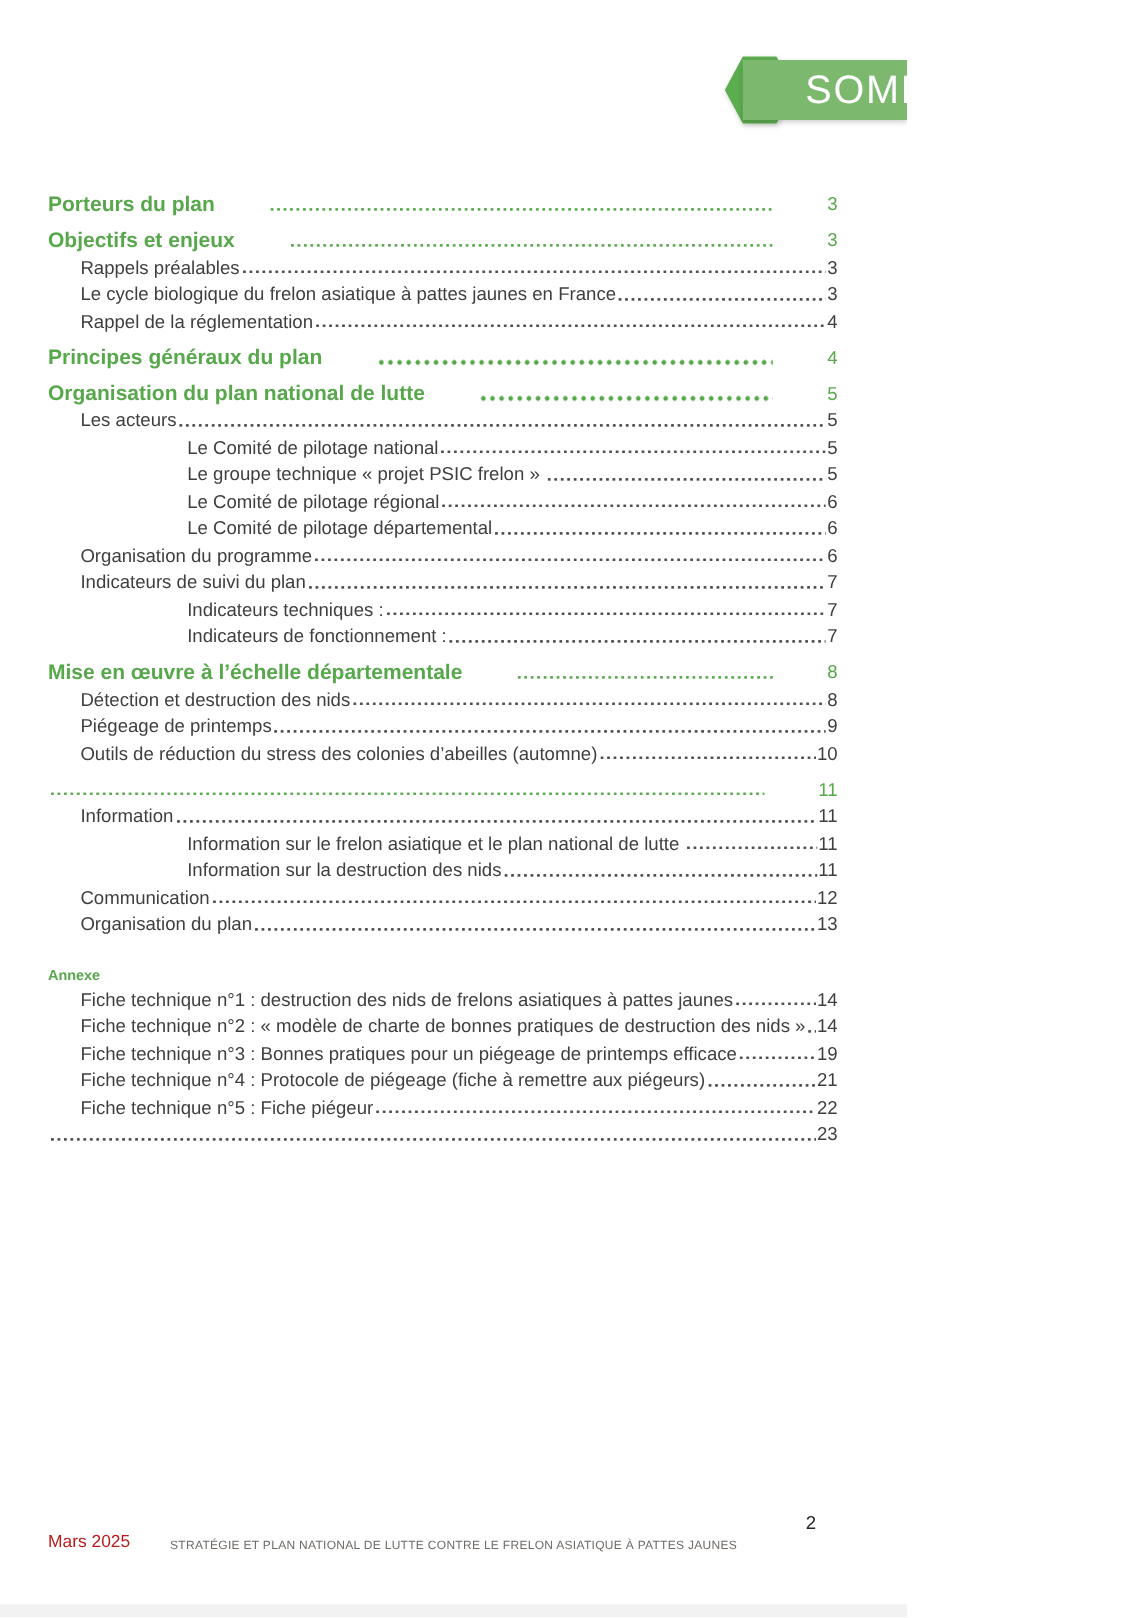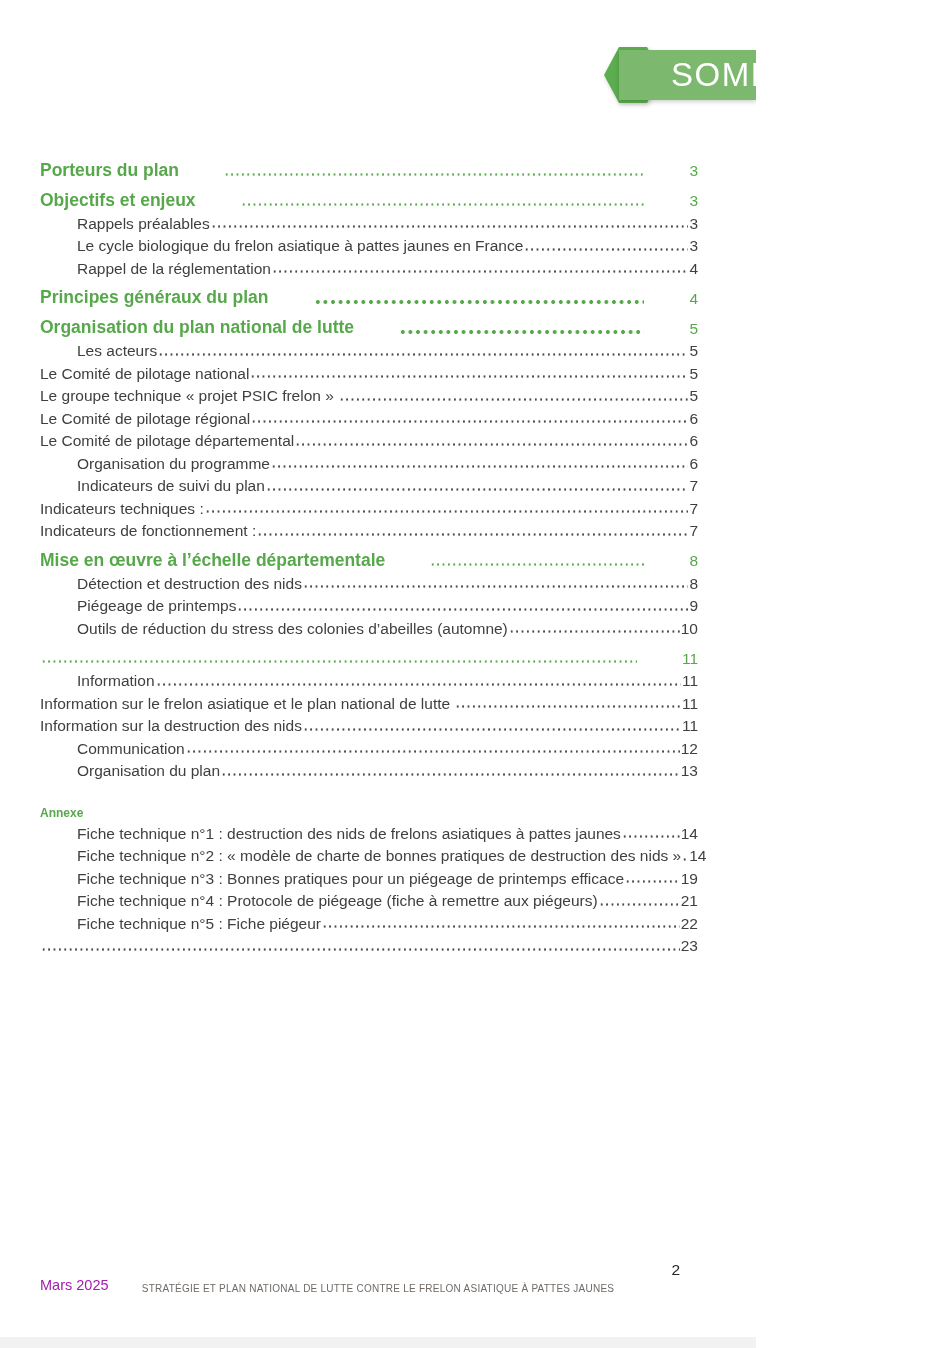--- a/index.html
+++ b/index.html
@@ -21,33 +21,33 @@
   .toc-row .label{flex:0 0 auto;line-height:1.15;white-space:pre;}
   .toc-row .pagenum{flex:0 0 auto;font-size:15.5px;line-height:1.15;}
   .dots{flex:1 1 auto;min-width:6px;align-self:stretch;margin:0 1px;
         background-image:radial-gradient(circle,currentColor 1.05px,transparent 1.35px);
         background-size:5.4px 5.4px;background-repeat:repeat-x;
         background-position:left bottom 3px;color:#4a4a4a;}
   .lvl1{height:30px;}
   .lvl1 .label{font-size:17.5px;font-weight:700;}
   .lvl2,.lvl3{height:22.5px;}
   .lvl2 .label,.lvl3 .label{font-size:15.5px;}
-  .lvl2 .label{margin-left:37px;}
-  .lvl3 .label{text-align:center;}
+  .lvl2 .label{margin-left:27px;}
+  .lvl3 .label{margin-left:116px;text-align:center;}
   .green{color:var(--heading-green,#57a84b);gap:44px;}
   .green .dots{color:var(--heading-green,#57a84b);}
   .bold-dots .dots{background-image:radial-gradient(circle,currentColor 1.8px,transparent 2.1px);
         background-size:7.6px 7.6px;background-position:left bottom 2px;}
 
   
   .annexe-heading{margin:14px 0 0 0;height:26px;font-size:12px;font-weight:700;
         color:var(--heading-green,#57a84b);display:flex;align-items:flex-end;line-height:1.1;}
 
   
-  .footer-date{position:absolute;left:40px;top:1277px;font-size:14.5px;color:#a21caf;}
+  .footer-date{position:absolute;left:40px;top:1277px;font-size:14.5px;color:#b91c1c;}
   .footer-title{position:absolute;left:0;right:0;top:1283px;text-align:center;
         font-size:10px;font-weight:400;letter-spacing:0.25px;color:#6f6a66;}
   .footer-page{position:absolute;right:76px;top:1261px;font-size:15.5px;color:#262626;}
 
   .bottom-strip{position:absolute;left:0;right:0;bottom:0;height:11px;background:#f2f2f2;}
 </style>
 </head>
 <body>
 
 <div class="page">

